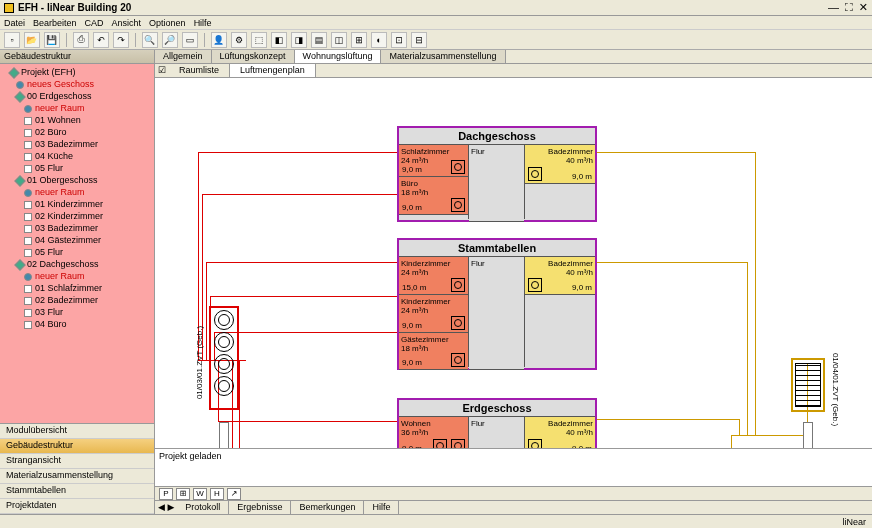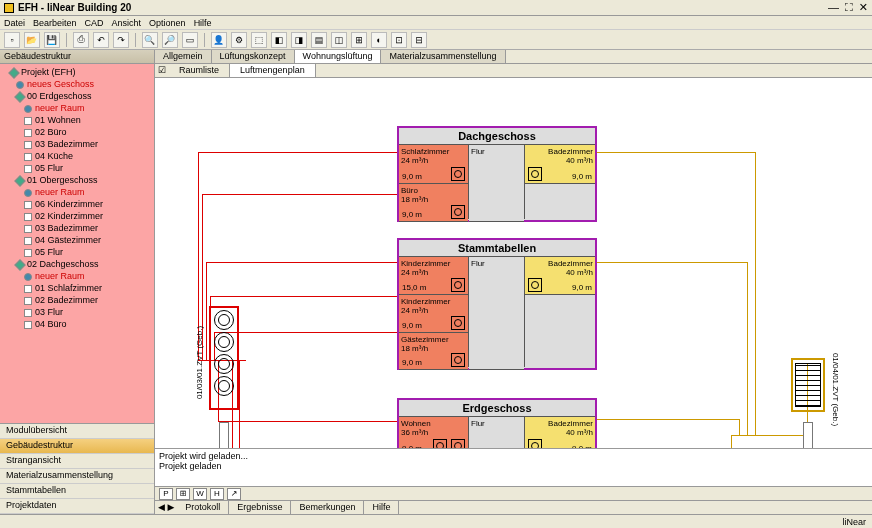--- a/index.html
+++ b/index.html
@@ -128,21 +128,21 @@
       <div class="tnode l1 new"><span class="ticon circ"></span><span>neues Geschoss</span></div>
       <div class="tnode l1"><span class="ticon diam"></span><span>00 Erdgeschoss</span></div>
       <div class="tnode l2 new"><span class="ticon circ"></span><span>neuer Raum</span></div>
       <div class="tnode l2"><span class="ticon sq"></span><span>01 Wohnen</span></div>
       <div class="tnode l2"><span class="ticon sq"></span><span>02 Büro</span></div>
       <div class="tnode l2"><span class="ticon sq"></span><span>03 Badezimmer</span></div>
       <div class="tnode l2"><span class="ticon sq"></span><span>04 Küche</span></div>
       <div class="tnode l2"><span class="ticon sq"></span><span>05 Flur</span></div>
       <div class="tnode l1"><span class="ticon diam"></span><span>01 Obergeschoss</span></div>
       <div class="tnode l2 new"><span class="ticon circ"></span><span>neuer Raum</span></div>
-      <div class="tnode l2"><span class="ticon sq"></span><span>06 Kinderzimmer</span></div>
+      <div class="tnode l2"><span class="ticon sq"></span><span>01 Kinderzimmer</span></div>
       <div class="tnode l2"><span class="ticon sq"></span><span>02 Kinderzimmer</span></div>
       <div class="tnode l2"><span class="ticon sq"></span><span>03 Badezimmer</span></div>
       <div class="tnode l2"><span class="ticon sq"></span><span>04 Gästezimmer</span></div>
       <div class="tnode l2"><span class="ticon sq"></span><span>05 Flur</span></div>
       <div class="tnode l1"><span class="ticon diam"></span><span>02 Dachgeschoss</span></div>
       <div class="tnode l2 new"><span class="ticon circ"></span><span>neuer Raum</span></div>
       <div class="tnode l2"><span class="ticon sq"></span><span>01 Schlafzimmer</span></div>
       <div class="tnode l2"><span class="ticon sq"></span><span>02 Badezimmer</span></div>
       <div class="tnode l2"><span class="ticon sq"></span><span>03 Flur</span></div>
       <div class="tnode l2"><span class="ticon sq"></span><span>04 Büro</span></div>
@@ -204,21 +204,21 @@
       <div class="duct v yel" style="left:584px;top:341px;height:16px"></div>
 
       <div class="duct v yel" style="left:576px;top:357px;height:25px"></div>
       <div class="duct h yel" style="left:576px;top:357px;width:76px"></div>
       <div class="duct v yel" style="left:652px;top:286px;height:72px"></div>
 
       <div class="floor" style="left:242px;top:48px;width:200px;height:96px">
         <div class="ftitle">Dachgeschoss</div>
         <div class="fbody">
           <div class="fcol" style="width:70px">
-            <div class="room supply" style="height:39px">
+            <div class="room supply" style="height:32px">
               <div class="rname">Schlafzimmer</div>
                 <div class="rflow">24 m³/h</div>
               <div class="rlen">9,0 m</div>
                 <div class="rvent" style="right:3px">
                   <div class="c"></div>
                 </div>
             </div>
             <div class="room supply" style="height:38px">
               <div class="rname">Büro</div>
                 <div class="rflow">18 m³/h</div>
@@ -346,21 +346,20 @@
       <div class="silencer" style="left:64px;top:344px"></div>
 
       <div class="unit yel" style="left:636px;top:280px;width:34px;height:54px">
         <div class="ulabel r">01/04/01.ZVT (Geb.)</div>
         <div class="grille"></div>
       </div>
       <div class="silencer" style="left:648px;top:344px"></div>
     </div>
 
     <div class="msgpane">
-      <div>Projekt wird geladen...</div>
       <div>Projekt geladen</div>
     </div>
     <div class="viewctrls">
       <div class="vbtn">P</div>
       <div class="vbtn">⊞</div>
       <div class="vbtn">W</div>
       <div class="vbtn">H</div>
       <div class="vbtn">↗</div>
     </div>
     <div class="btabs">

